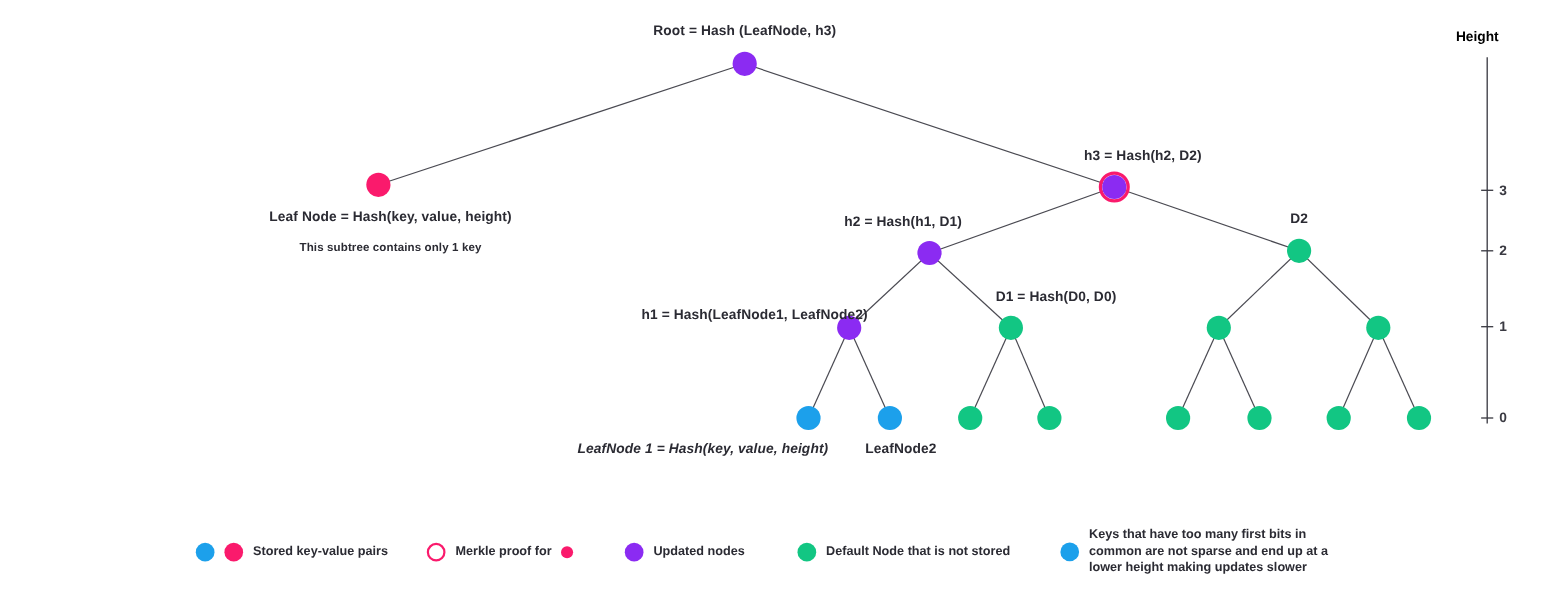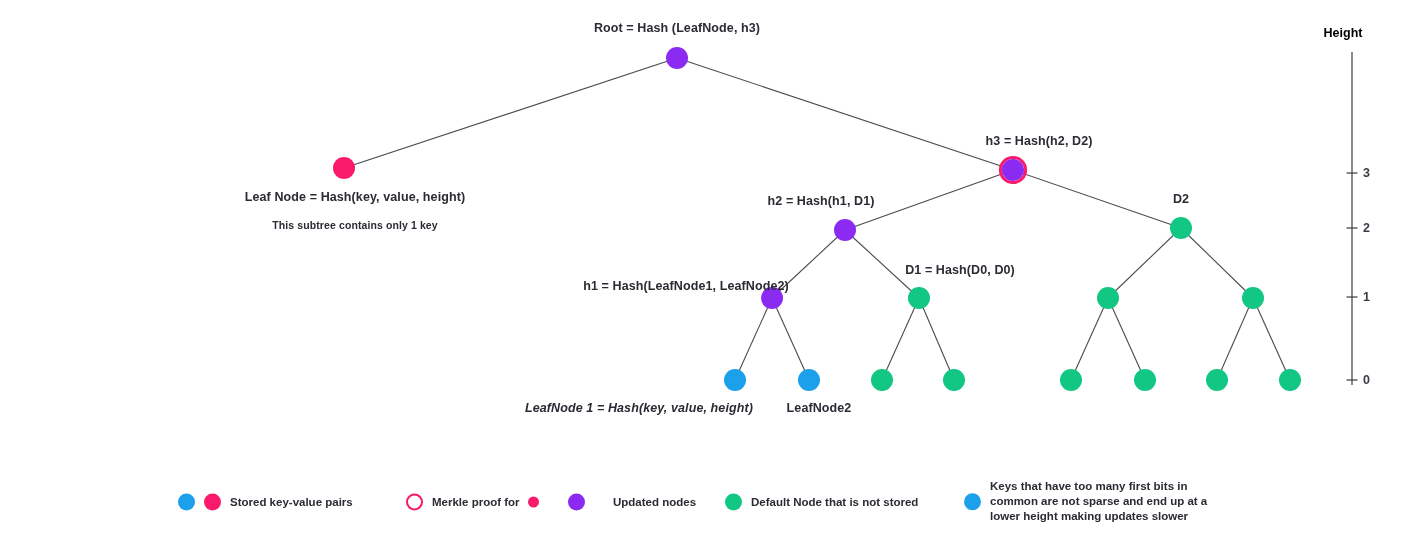--- a/index.html
+++ b/index.html
@@ -139,26 +139,26 @@
       <div class="tick-lbl" style="left: 1363px; top: 228px; transform: translate(0px, -50%);">2</div>
       <div class="tick-lbl" style="left: 1363px; top: 297px; transform: translate(0px, -50%);">1</div>
       <div class="tick-lbl" style="left: 1363px; top: 380px; transform: translate(0px, -50%);">0</div>
     </div>
   <div class="legend" id="legend">
       <div class="legend-item" style="left: 178px; top: 502px; transform: translate(0px, -50%);">
         <span class="dot" style="width: 17px; height: 17px; margin-right: 9px; background: rgb(28, 160, 235);"></span>
         <span class="dot" style="width: 17px; height: 17px; margin-right: 9px; background: rgb(250, 26, 108);"></span>
         <span class="legend-text">Stored key-value pairs</span>
       </div>
-      <div class="legend-item" style="left: 395px; top: 502px; transform: translate(0px, -50%); padding-left: 11px;">
+      <div class="legend-item" style="left: 377px; top: 502px; transform: translate(0px, -50%); padding-left: 11px;">
         <span class="dot" style="width: 17px; height: 17px; margin-right: 9px; background: rgb(255, 255, 255); border: 2.4px solid rgb(250, 26, 108);"></span>
         <span class="legend-text">Merkle proof for</span>
         <span class="dot" style="width: 11px; height: 11px; background: rgb(250, 26, 108); margin-left: 8px;"></span>
       </div>
-      <div class="legend-item" style="left: 568px; top: 502px; transform: translate(0px, -50%); gap: 19px;">
+      <div class="legend-item" style="left: 568px; top: 502px; transform: translate(0px, -50%);">
         <span class="dot" style="width: 17px; height: 17px; margin-right: 9px; background: rgb(139, 43, 242);"></span>
         <span class="legend-text">Updated nodes</span>
       </div>
       <div class="legend-item" style="left: 964px; top: 502px; transform: translate(0px, -50%);">
         <span class="dot" style="width: 17px; height: 17px; margin-right: 9px; background: rgb(28, 160, 235);"></span>
         <span class="legend-text multiline">Keys that have too many first bits in common are not sparse and end up at a lower height making updates slower</span>
       </div>
       <div class="legend-item" style="left: 725px; top: 502px; transform: translate(0px, -50%);">
         <span class="dot" style="width: 17px; height: 17px; margin-right: 9px; background: rgb(18, 198, 131);"></span>
         <span class="legend-text">Default Node that is not stored</span>

